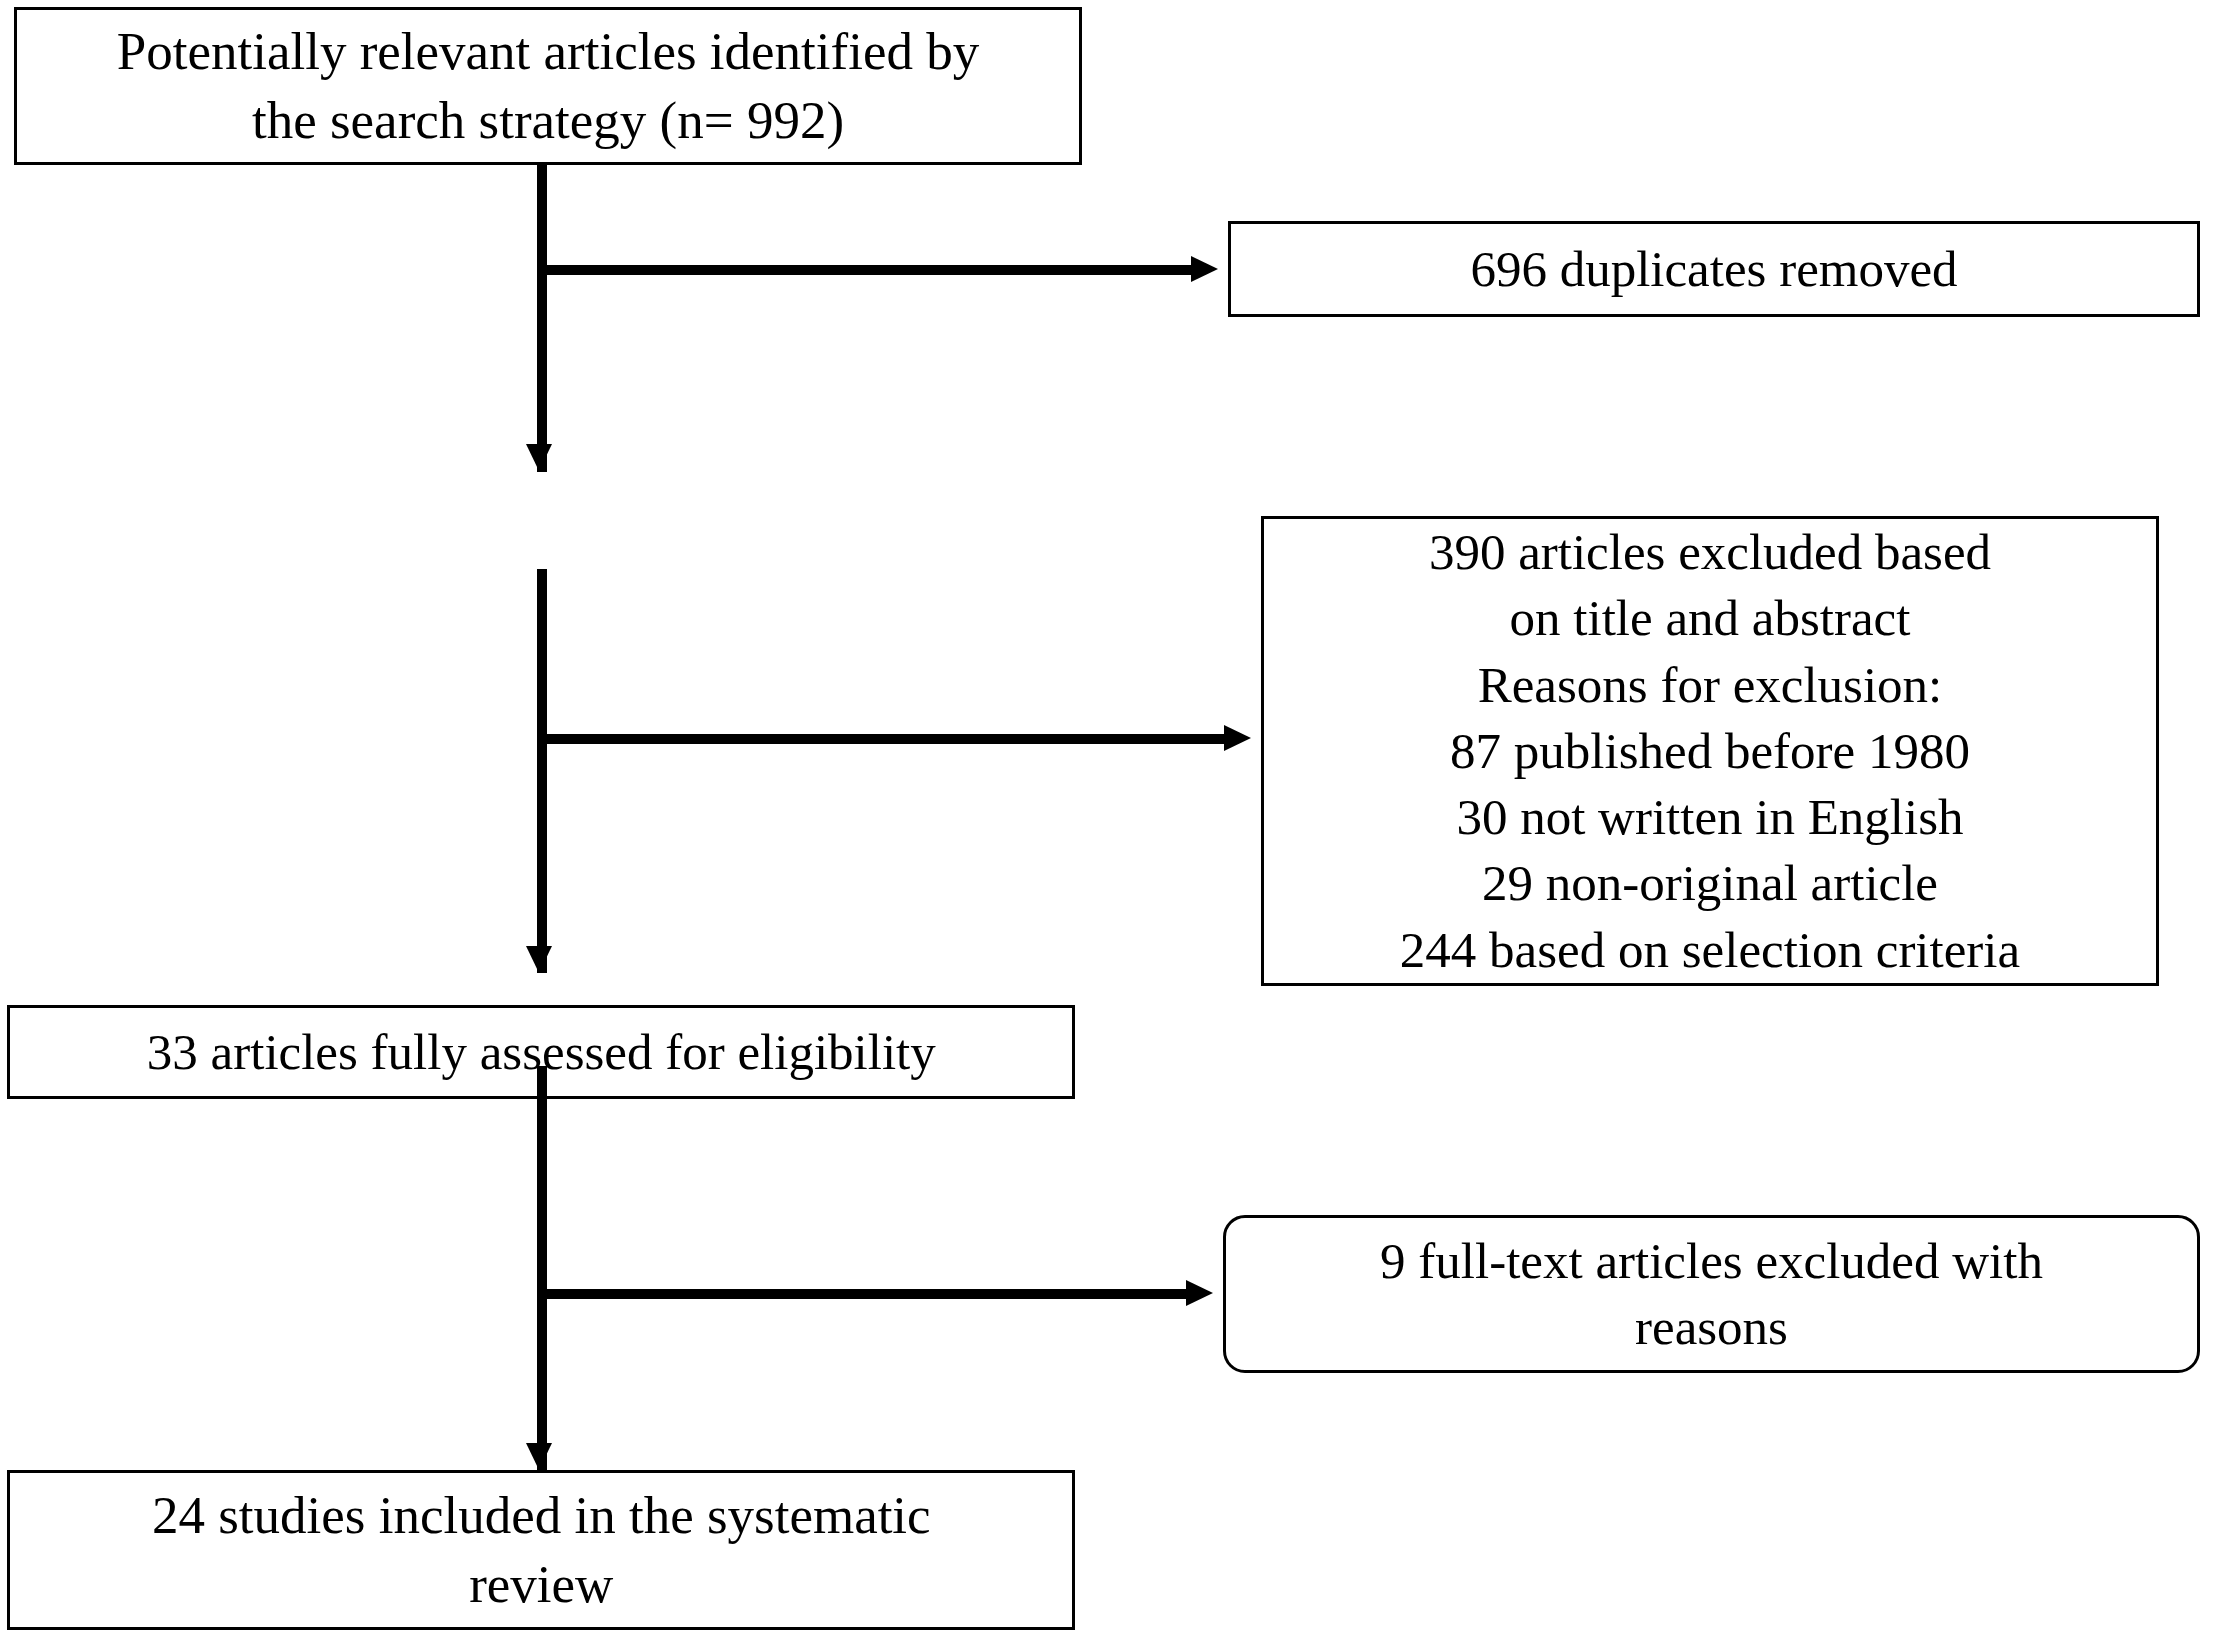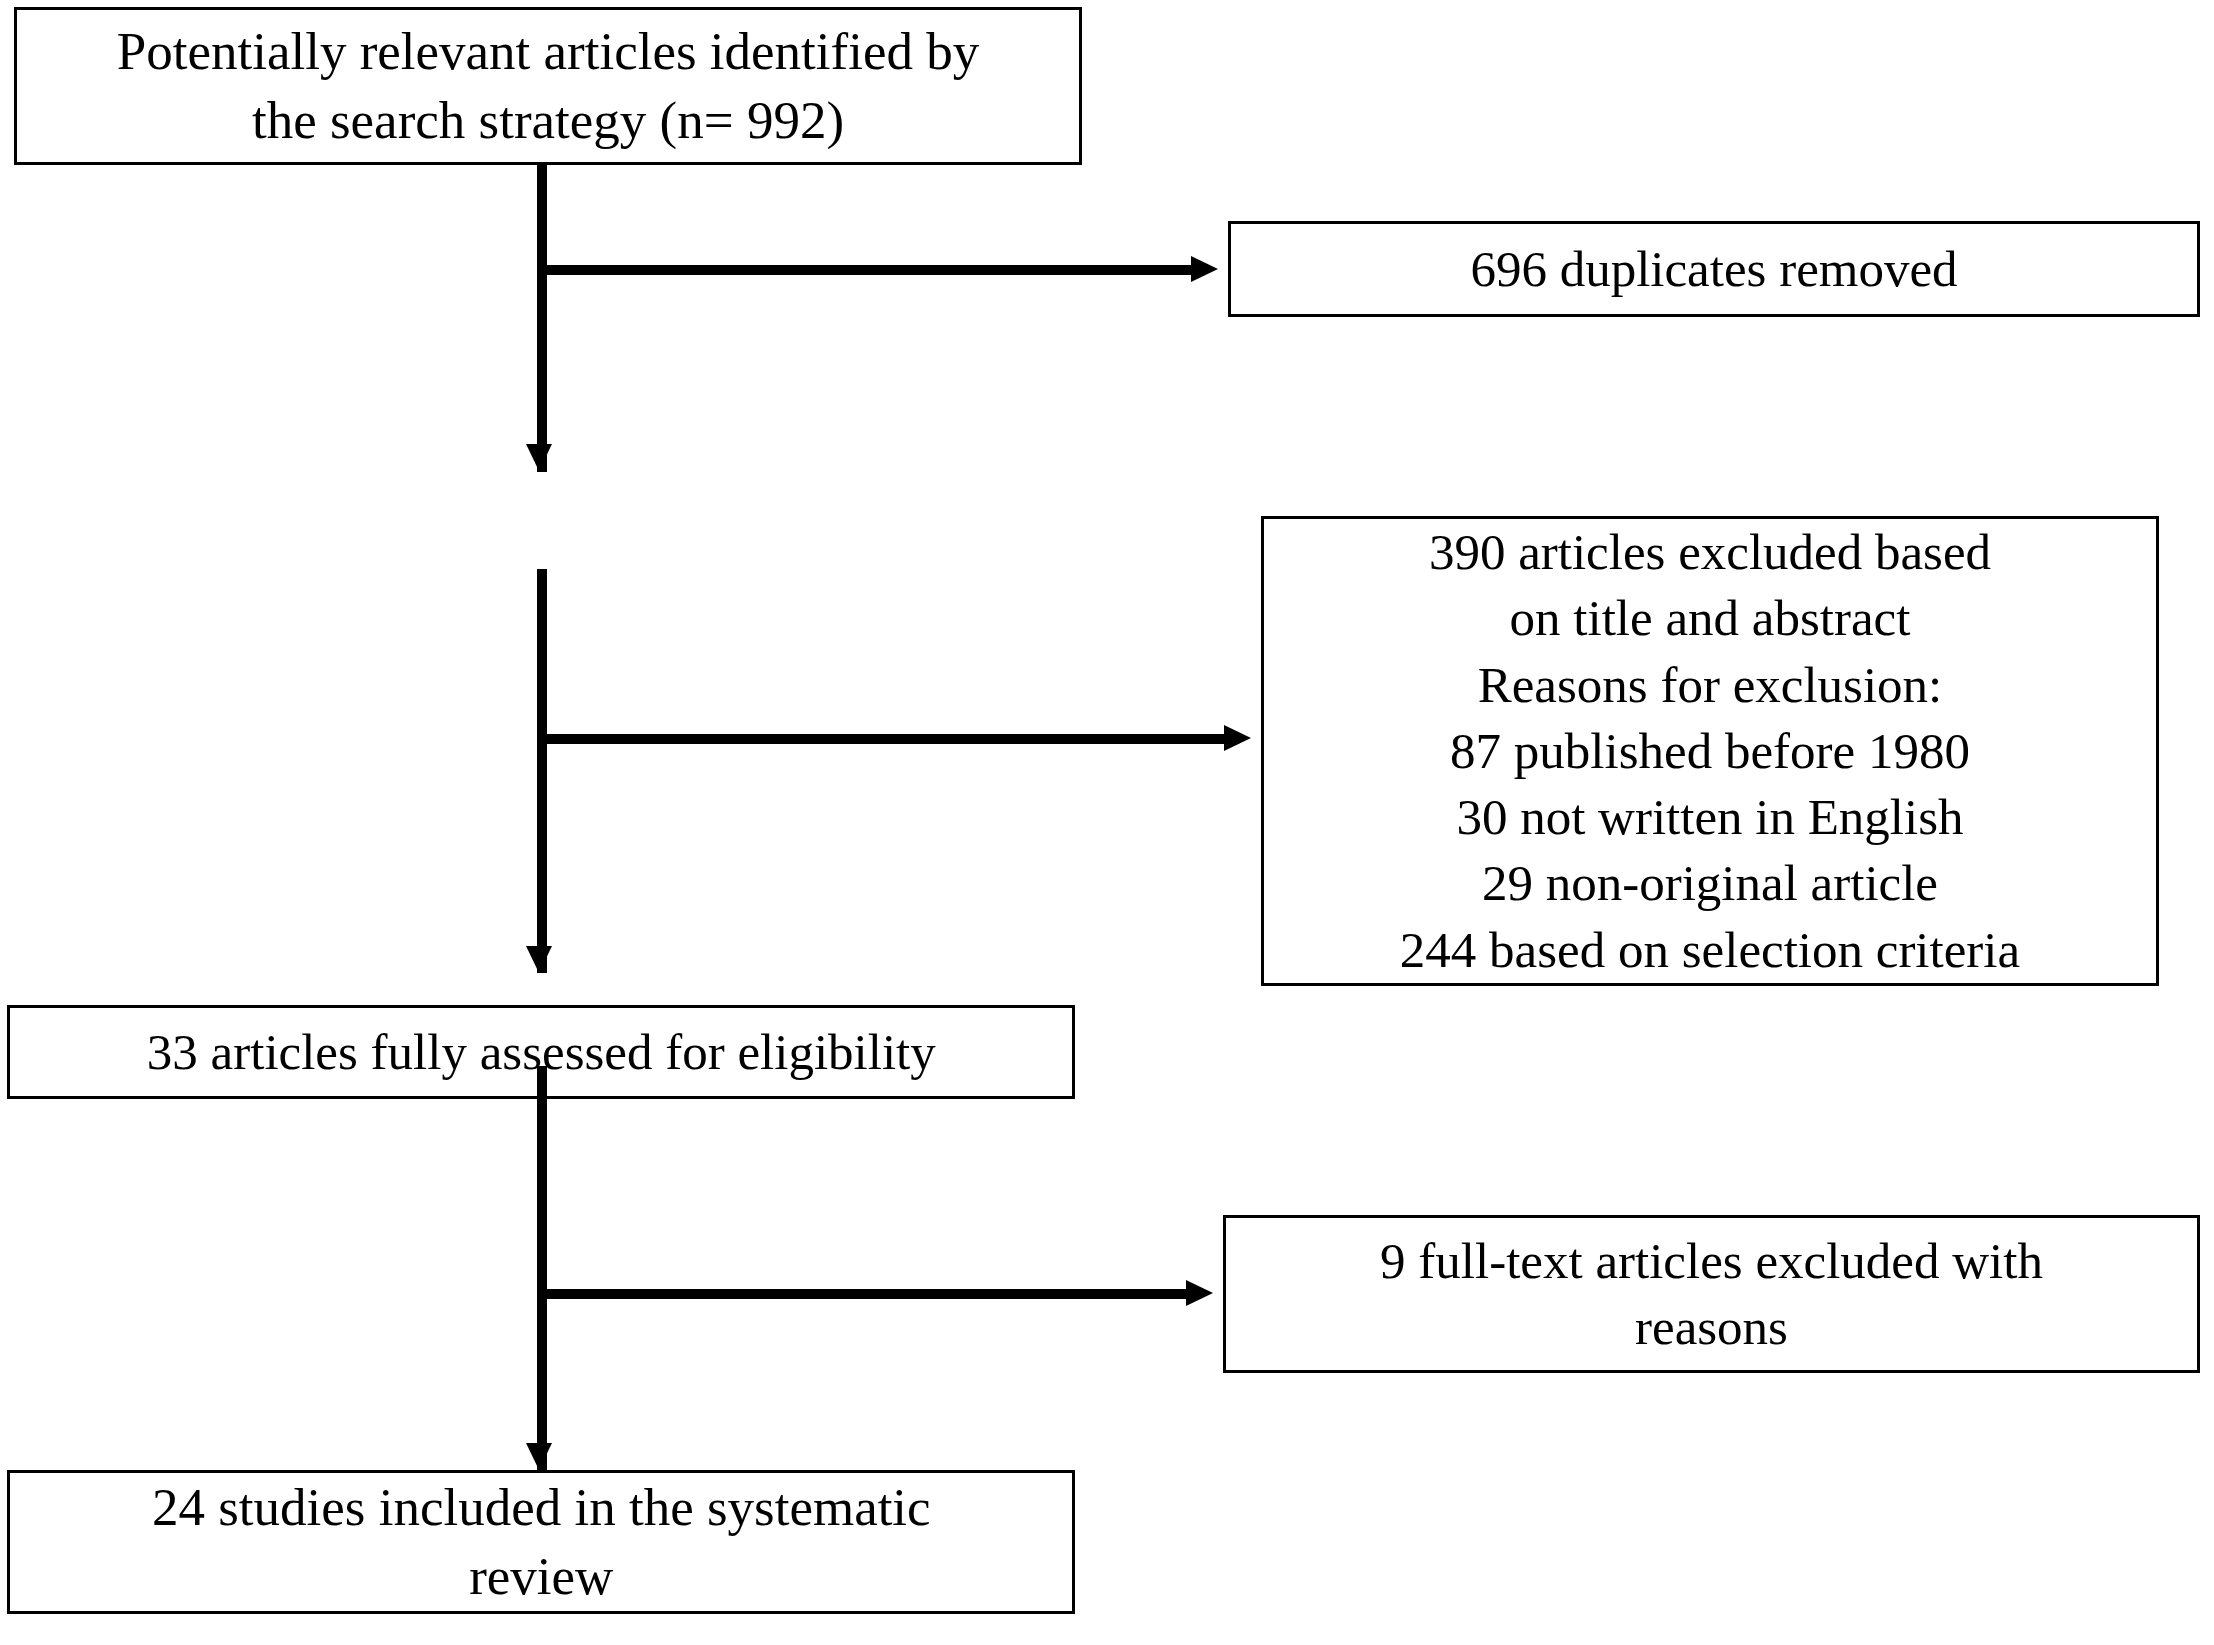--- a/index.html
+++ b/index.html
@@ -35,22 +35,22 @@
     width: 100%;
     white-space: pre-line;
   }
 
   
   #box-identified   { left: 14px;    top: 7.3px;    width: 1068px; height: 158px; font-size: 53px; }
   #box-duplicates   { left: 1228px; top: 221px;  width: 972px; height: 96px; font-size: 51px; }
   #box-assessed     { left: 7.3px;    top: 471px;  width: 1068px; height: 98px; font-size: 51px; }
   #box-excluded-ta  { left: 1261px; top: 516px;  width: 898px; height: 470px; font-size: 51px; }
   #box-eligibility  { left: 7.3px;    top: 972px; width: 1068px; height: 94px; font-size: 51px; margin-top: 33px; }
-  #box-fulltext-exc { left: 1223px; top: 1215px; width: 977px; height: 158px; font-size: 51px; }
-  #box-included     { left: 7.3px;    top: 1470px; width: 1068px; height: 144px; font-size: 53px; }
+  #box-fulltext-exc { left: 1223px; top: 1215px; width: 977px; height: 158px; font-size: 51px; border-radius: 22px; }
+  #box-included     { left: 7.3px;    top: 1470px; width: 1068px; height: 160px; font-size: 53px; }
 
   
   .vline {
     position: absolute;
     background: #000000;
     width: 10px;
   }
   .hline {
     position: absolute;
     background: #000000;

